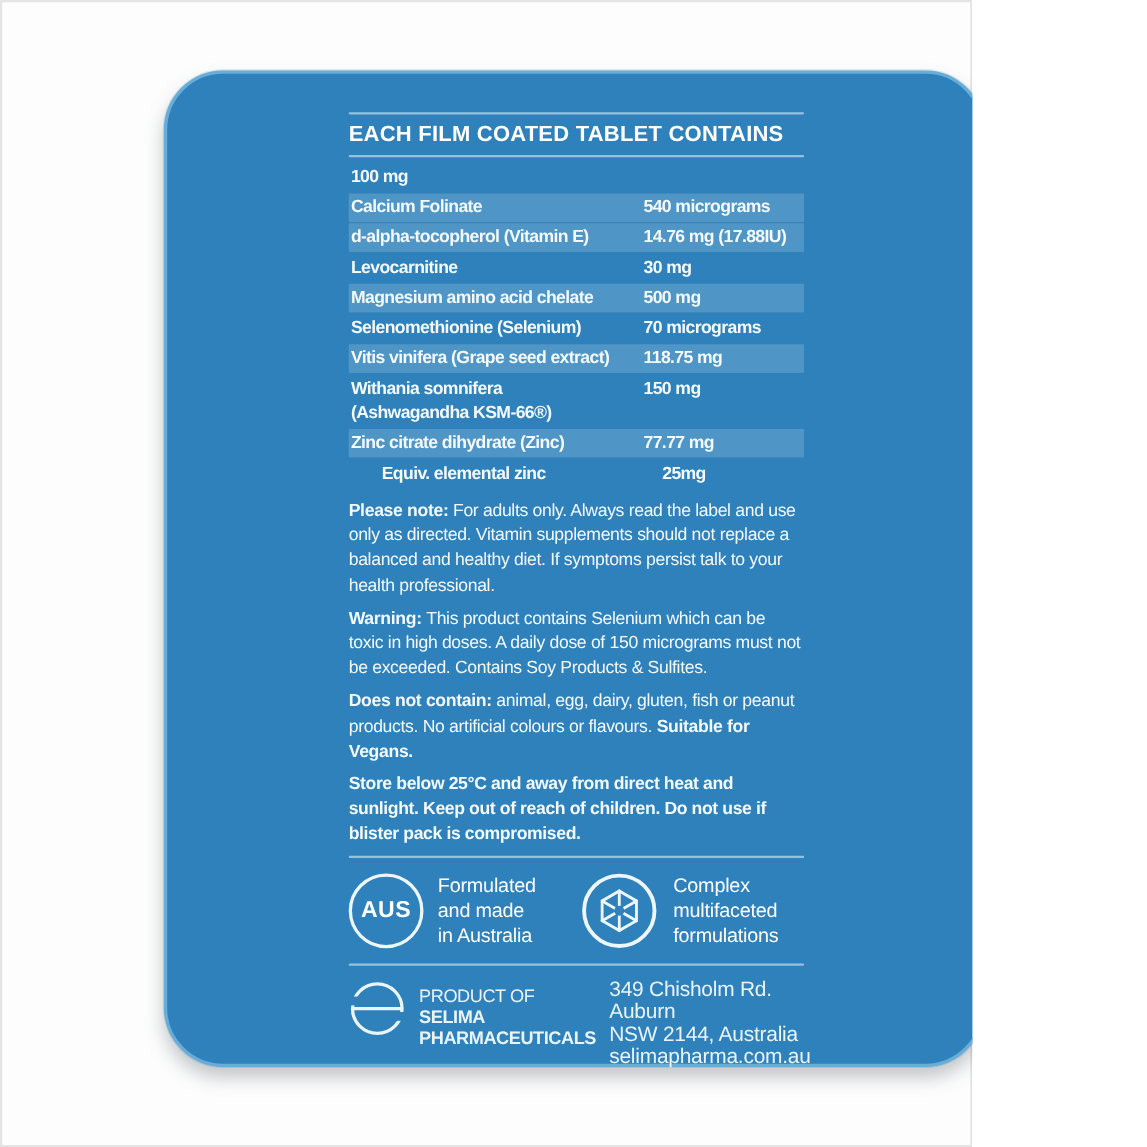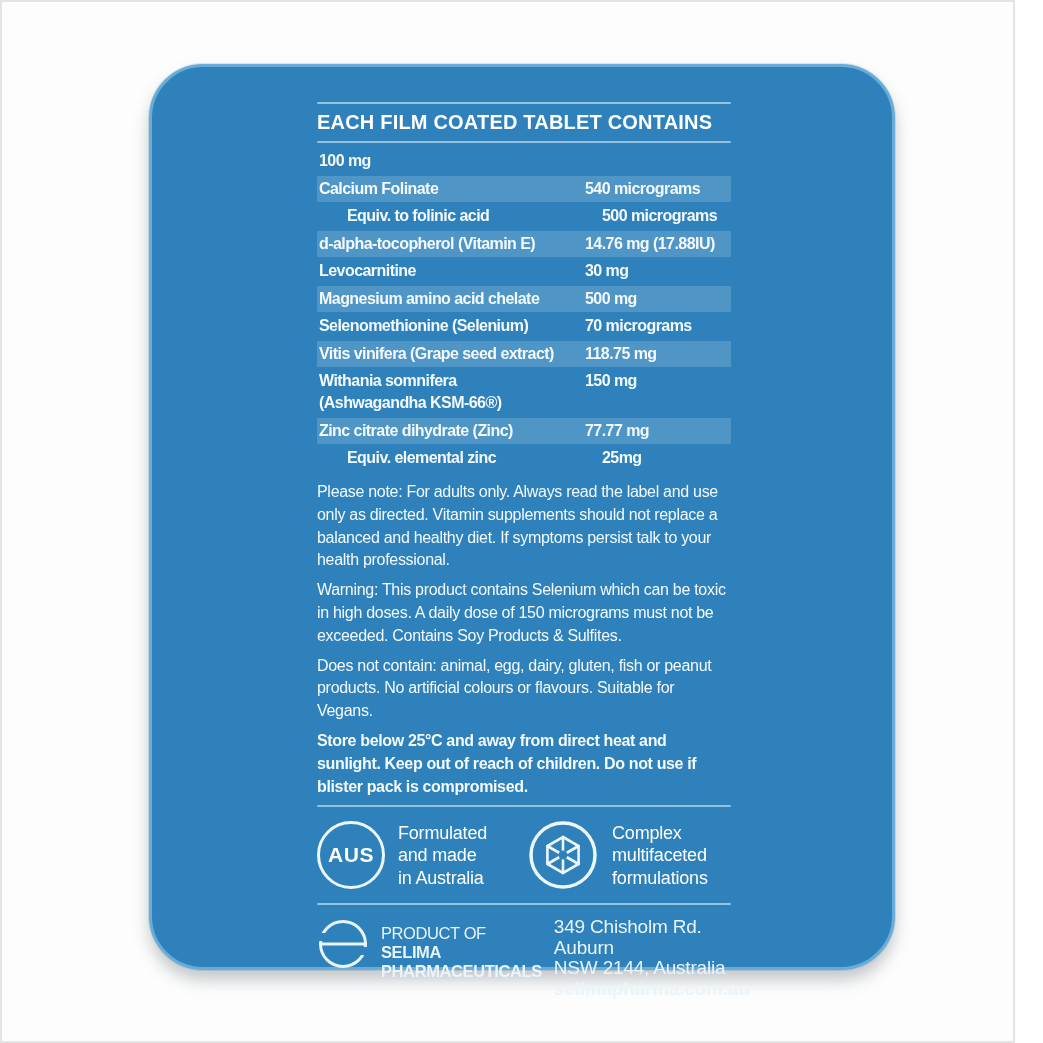--- a/index.html
+++ b/index.html
@@ -1,19 +1,19 @@
 <!DOCTYPE html>
 <html><head>
 <meta charset="utf-8">
 <style>
   * { margin: 0; padding: 0; box-sizing: border-box; }
   html, body { background: #ffffff; }
   .page {
     position: relative;
-    width: 1015px; height: 1043px;
+    width: 884px; height: 1043px;
     background: #fdfdfd;
     box-shadow: inset 0 0 0 2px #e4e4e4;
     font-family: "Liberation Sans", "DejaVu Sans", sans-serif;
     overflow: hidden;
   }
   .label {
     position: absolute;
     left: 149px; top: 64px;
     width: 746px; height: 906px;
     background: #2E81BA;
@@ -61,21 +61,21 @@
   .tlabel .sub { display: block; }
   
   .notes { margin-top: 10px; }
   .notes p {
     font-size: 16px;
     line-height: 22.8px;
     letter-spacing: -0.3px;
     margin-bottom: 7px;
     font-weight: 400;
   }
-  .notes p b { font-weight: 400; }
+  .notes p b { font-weight: 700; }
   .notes p.allbold { font-weight: 700; letter-spacing: -0.35px; }
   
   .badge-rule-top { margin-top: 6px; }
   .badges {
     margin-top: 12px;
     display: flex;
     align-items: center;
   }
   .badge { display: flex; align-items: center; }
   .badge + .badge { margin-left: 40px; }
@@ -116,44 +116,40 @@
   }
   .brand b { font-weight: 700; }
   .address {
     margin-left: 12px;
     font-size: 19px;
     line-height: 20.5px;
     letter-spacing: -0.2px;
     font-weight: 400;
     color: #E9F4FB;
   }
-  .address b { font-weight: 700; }
+  .address b { font-weight: 400; }
 </style>
 </head>
 <body>
 
 <div class="page">
   <div class="label">
     <div class="content">
 
       <div class="rule"></div>
       <div class="panel-title">EACH FILM COATED TABLET CONTAINS</div>
       <div class="rule"></div>
 
       <div class="tbl" id="rows">
           <div class="trow">
           <span class="tvalue">100 mg</span>
         </div>
           <div class="trow hl">
           <span class="tlabel"><span class="main">Calcium Folinate</span></span>
           <span class="tvalue">540 micrograms</span>
-        </div>
-          <div class="trow indent">
-          <span class="tlabel"><span class="main">Equiv. to folinic acid</span></span>
-          <span class="tvalue">500 micrograms</span>
         </div>
           <div class="trow hl">
           <span class="tlabel"><span class="main">d-alpha-tocopherol (Vitamin E)</span></span>
           <span class="tvalue">14.76 mg (17.88IU)</span>
         </div>
           <div class="trow">
           <span class="tlabel"><span class="main">Levocarnitine</span></span>
           <span class="tvalue">30 mg</span>
         </div>
           <div class="trow hl">

